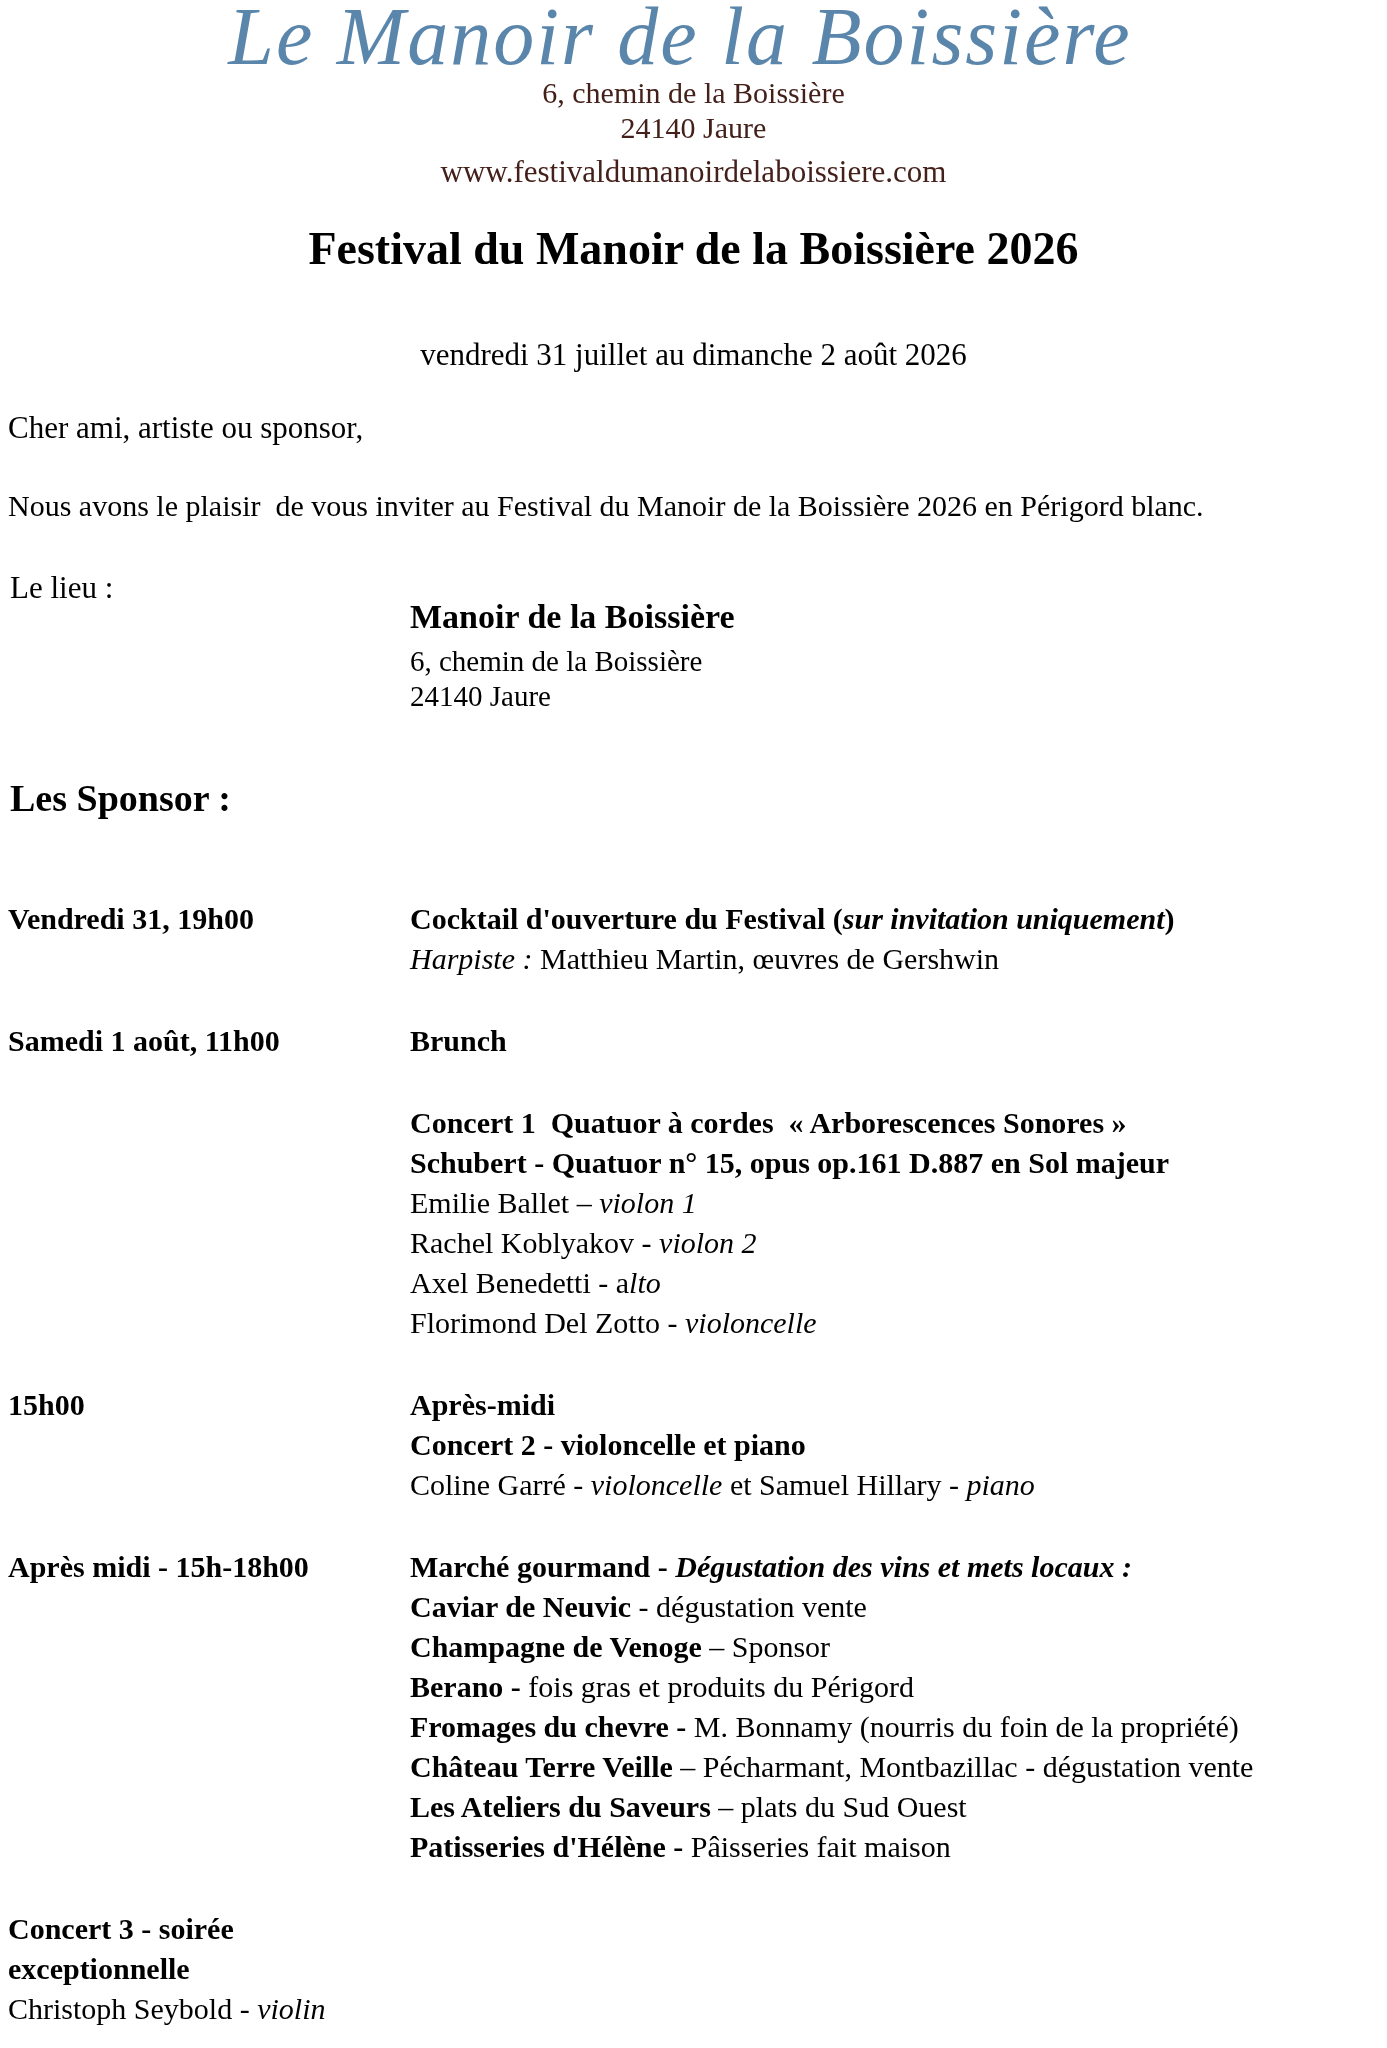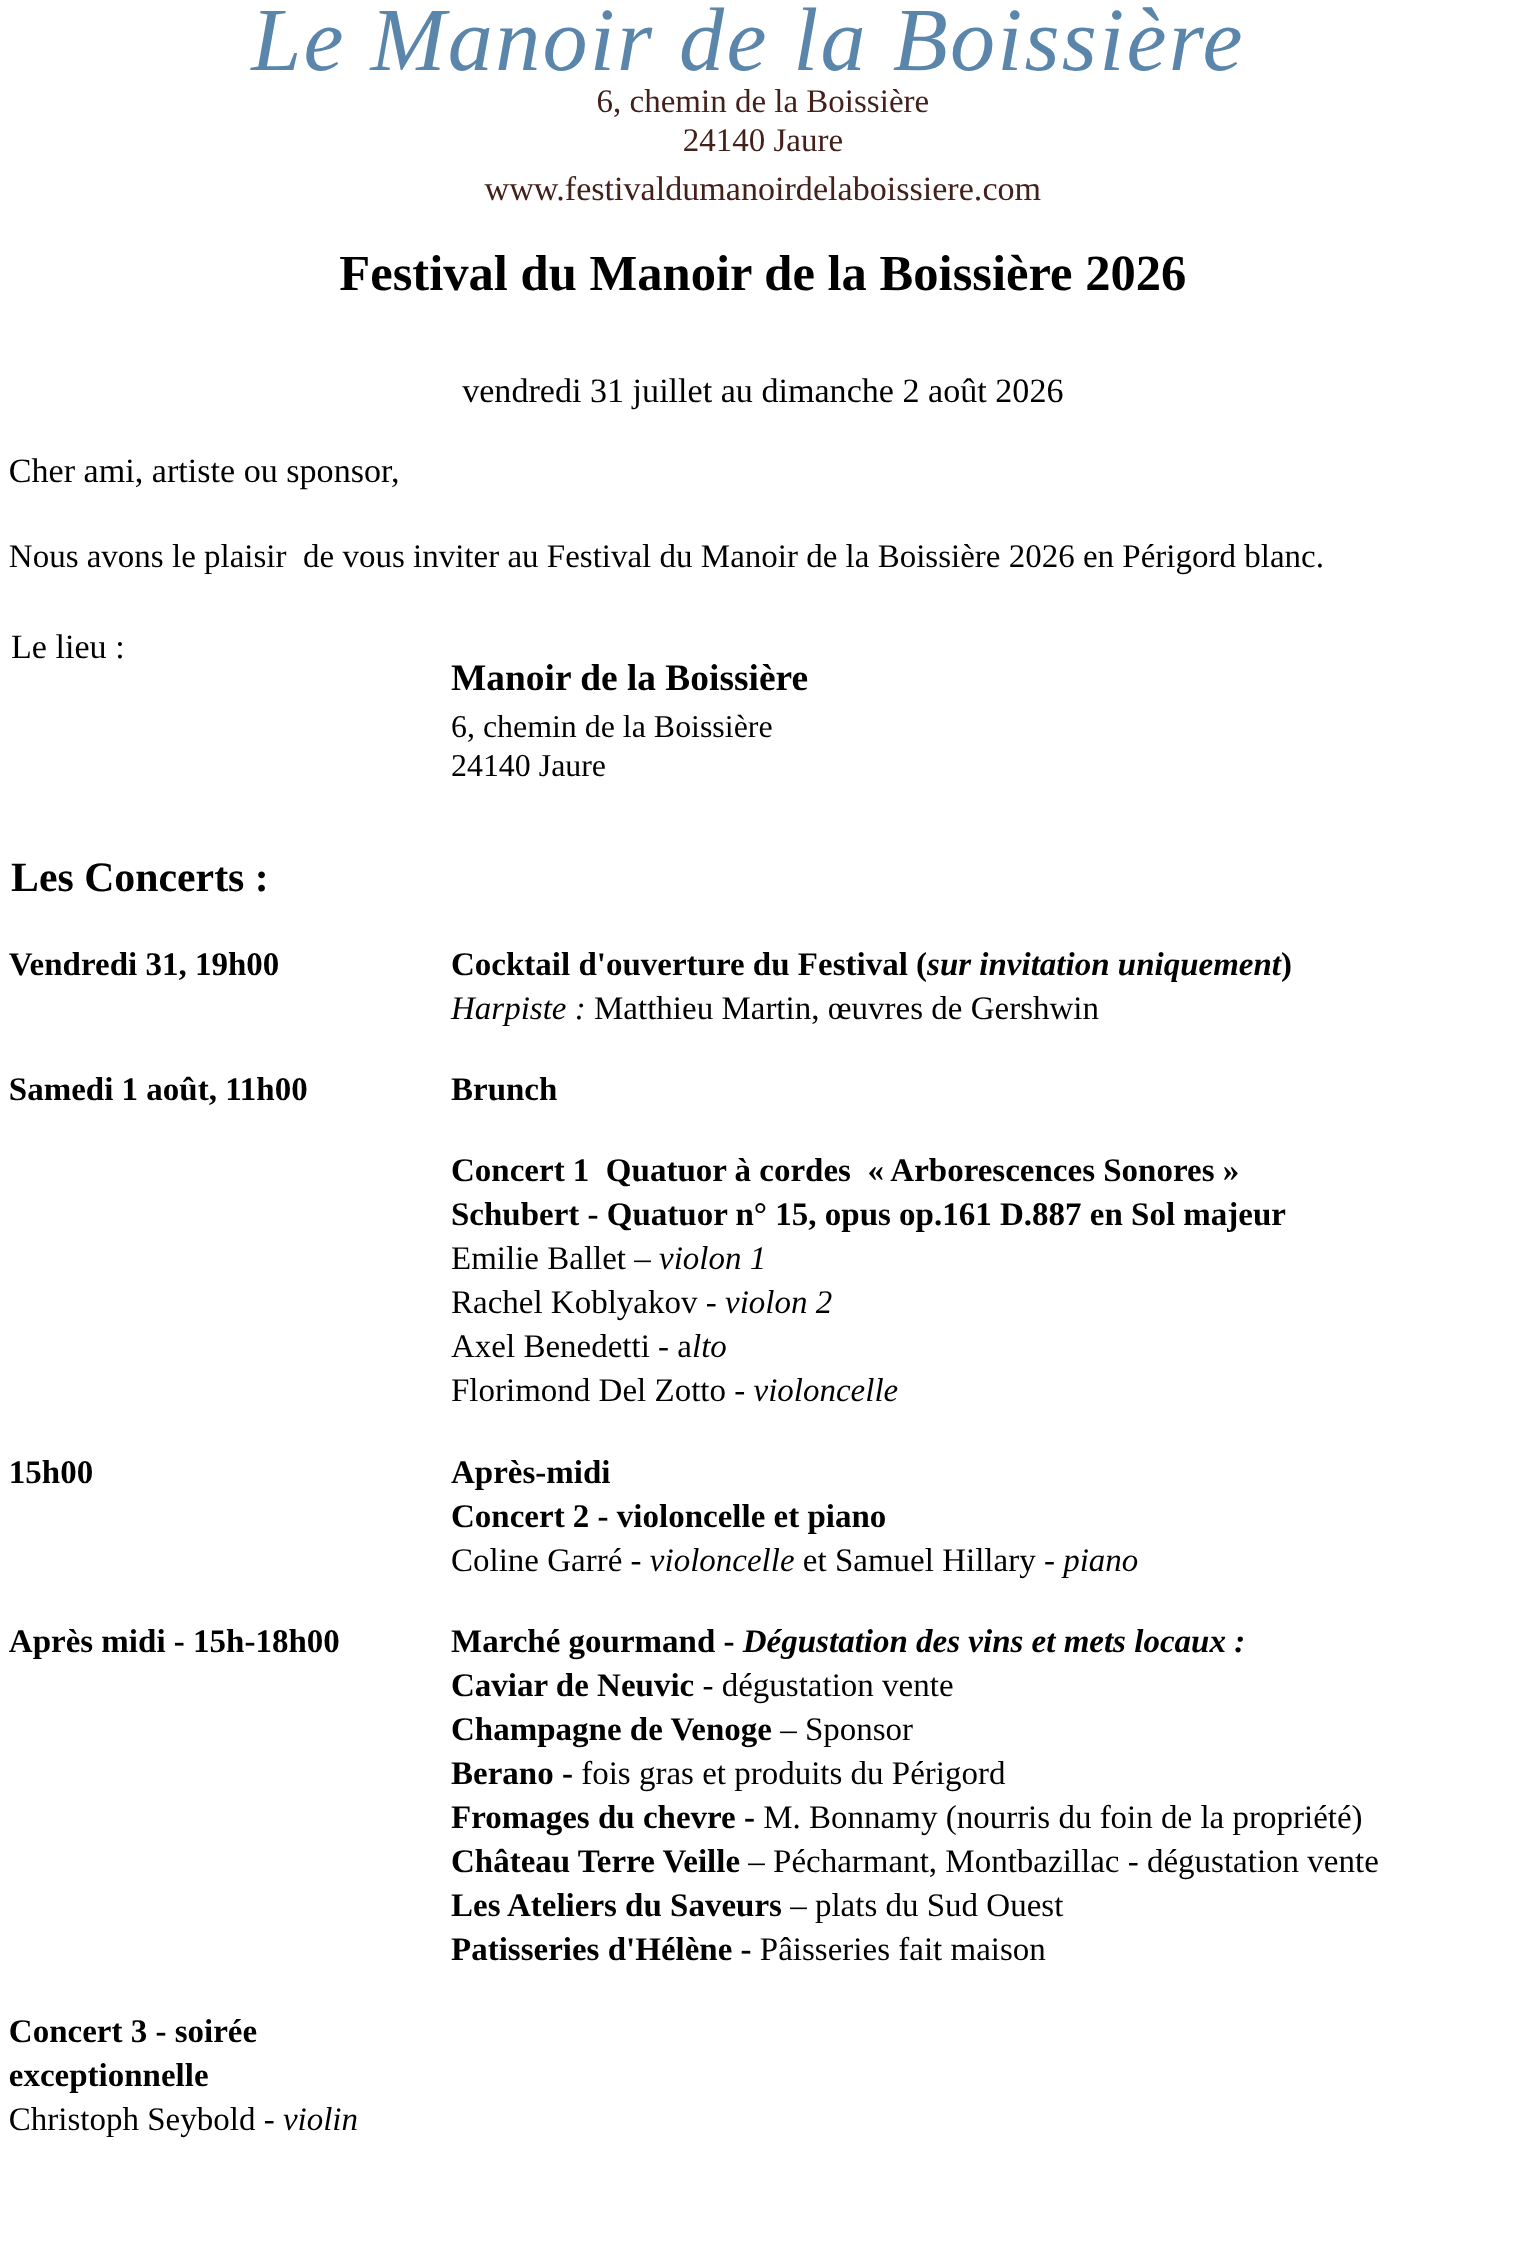--- a/index.html
+++ b/index.html
@@ -25,21 +25,21 @@
   
   .salutation{top:410px;left:8px;font-size:31px;}
   .intro{top:489px;left:8px;font-size:30px;white-space:pre;}
   .venue-label{top:570px;left:10px;font-size:31px;}
   .venue-name{top:598px;left:410px;font-size:34px;font-weight:bold;}
   .venue-addr{top:645px;left:410px;font-size:29px;}
   .venue-city{top:680px;left:410px;font-size:29px;}
   .concerts-heading{top:776px;left:10px;font-size:38px;font-weight:bold;}
   
   #schedule{position:absolute;top:857px;left:8px;right:4px;font-size:30px;line-height:40px;}
-  .row{display:grid;grid-template-columns:402px 1fr;margin-bottom:34px;}
+  .row{display:grid;grid-template-columns:402px 1fr;margin-bottom:34px;margin-top:42px;}
   .row .label{font-weight:bold;}
   .line{white-space:pre-wrap;}
   .seg.b{font-weight:bold;}
   .seg.i{font-style:italic;text-align:center;}
   .seg.bi{font-weight:bold;font-style:italic;}
 </style>
 </head>
 <body style="--logo-blue: #5b86ac; --header-brown: #44201a;">
 
 <div class="abs logo">Le Manoir de la Boissière</div>
@@ -51,21 +51,21 @@
 <div class="abs center doc-dates">vendredi 31 juillet au dimanche 2 août 2026</div>
 
 <div class="abs salutation">Cher ami, artiste ou sponsor,</div>
 <div class="abs intro">Nous avons le plaisir  de vous inviter au Festival du Manoir de la Boissière 2026 en Périgord blanc.</div>
 
 <div class="abs venue-label">Le lieu :</div>
 <div class="abs venue-name">Manoir de la Boissière</div>
 <div class="abs venue-addr">6, chemin de la Boissière</div>
 <div class="abs venue-city">24140 Jaure</div>
 
-<div class="abs concerts-heading">Les Concerts :</div>
+<div class="abs concerts-heading">Les Sponsor :</div>
 
 <div id="schedule">
     <div class="row">
       <div class="label">Vendredi 31, 19h00</div>
       <div class="content">
         <div class="line"><span class="seg b">Cocktail d'ouverture du Festival (</span><span class="seg bi">sur invitation uniquement</span><span class="seg b">)</span></div>
         <div class="line"><span class="seg i">Harpiste :</span><span class="seg "> Matthieu Martin, œuvres de Gershwin</span></div>
       </div>
     </div>
     <div class="row">

